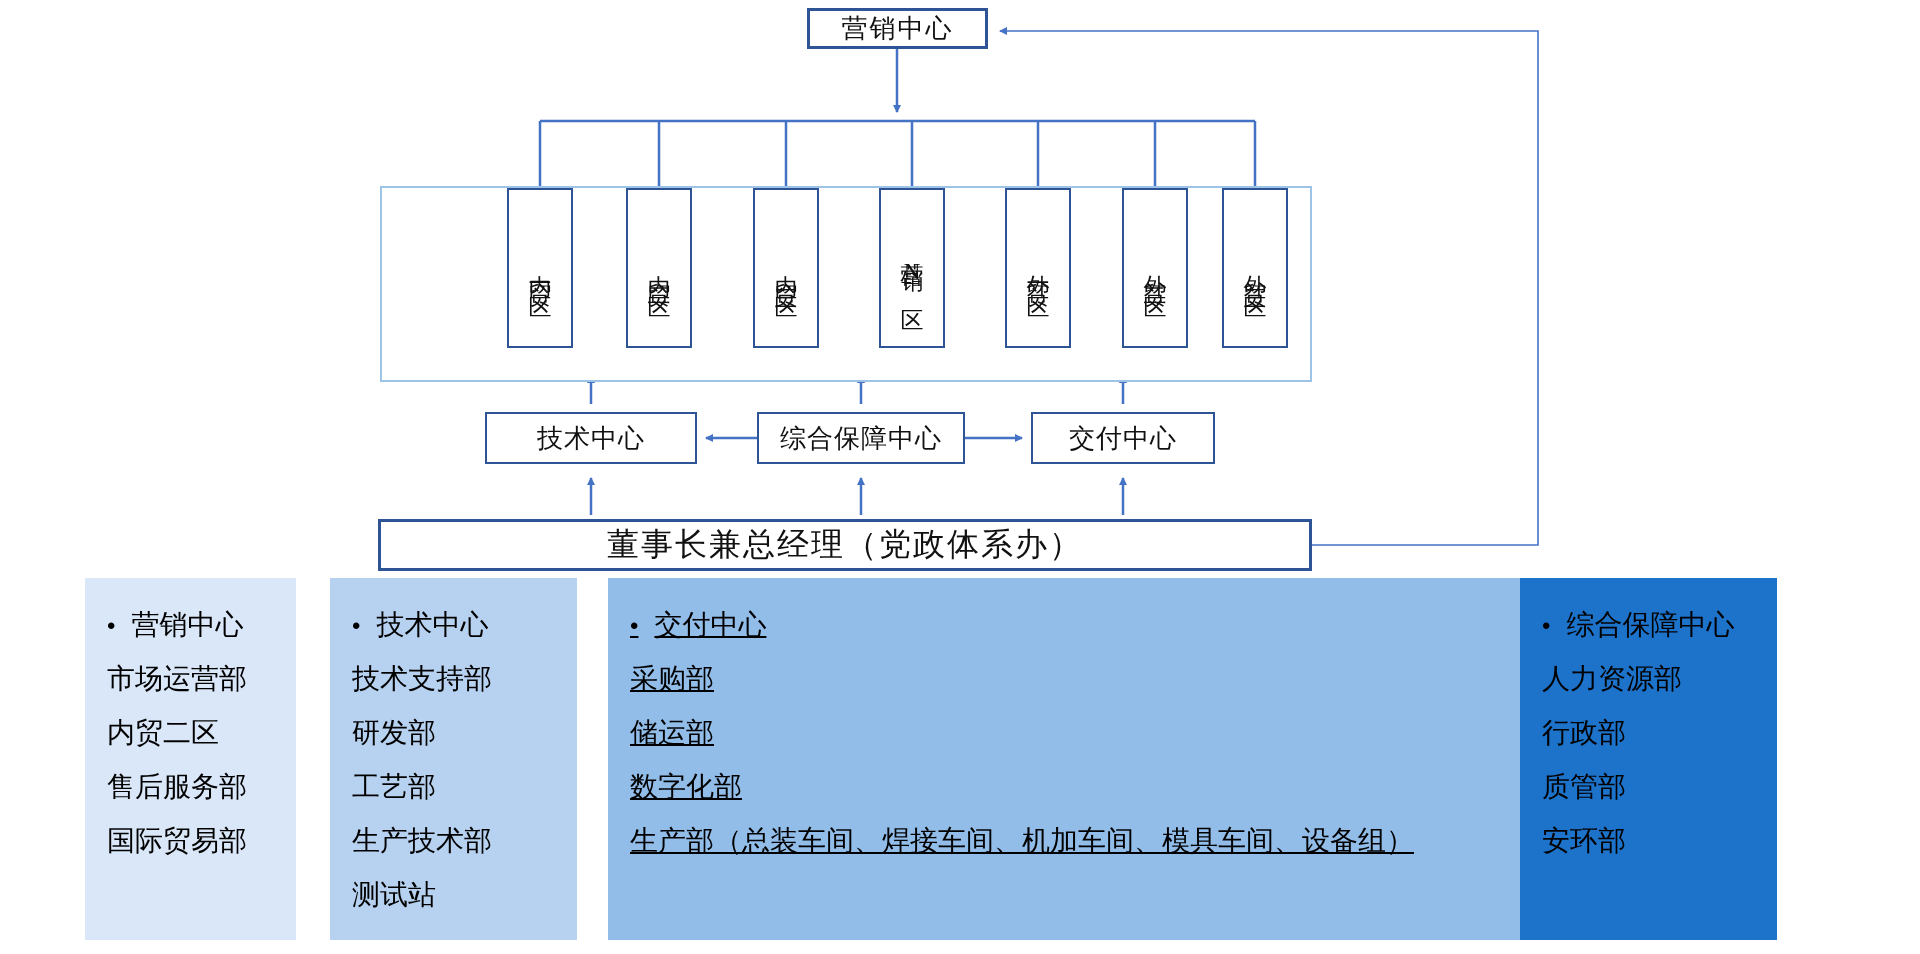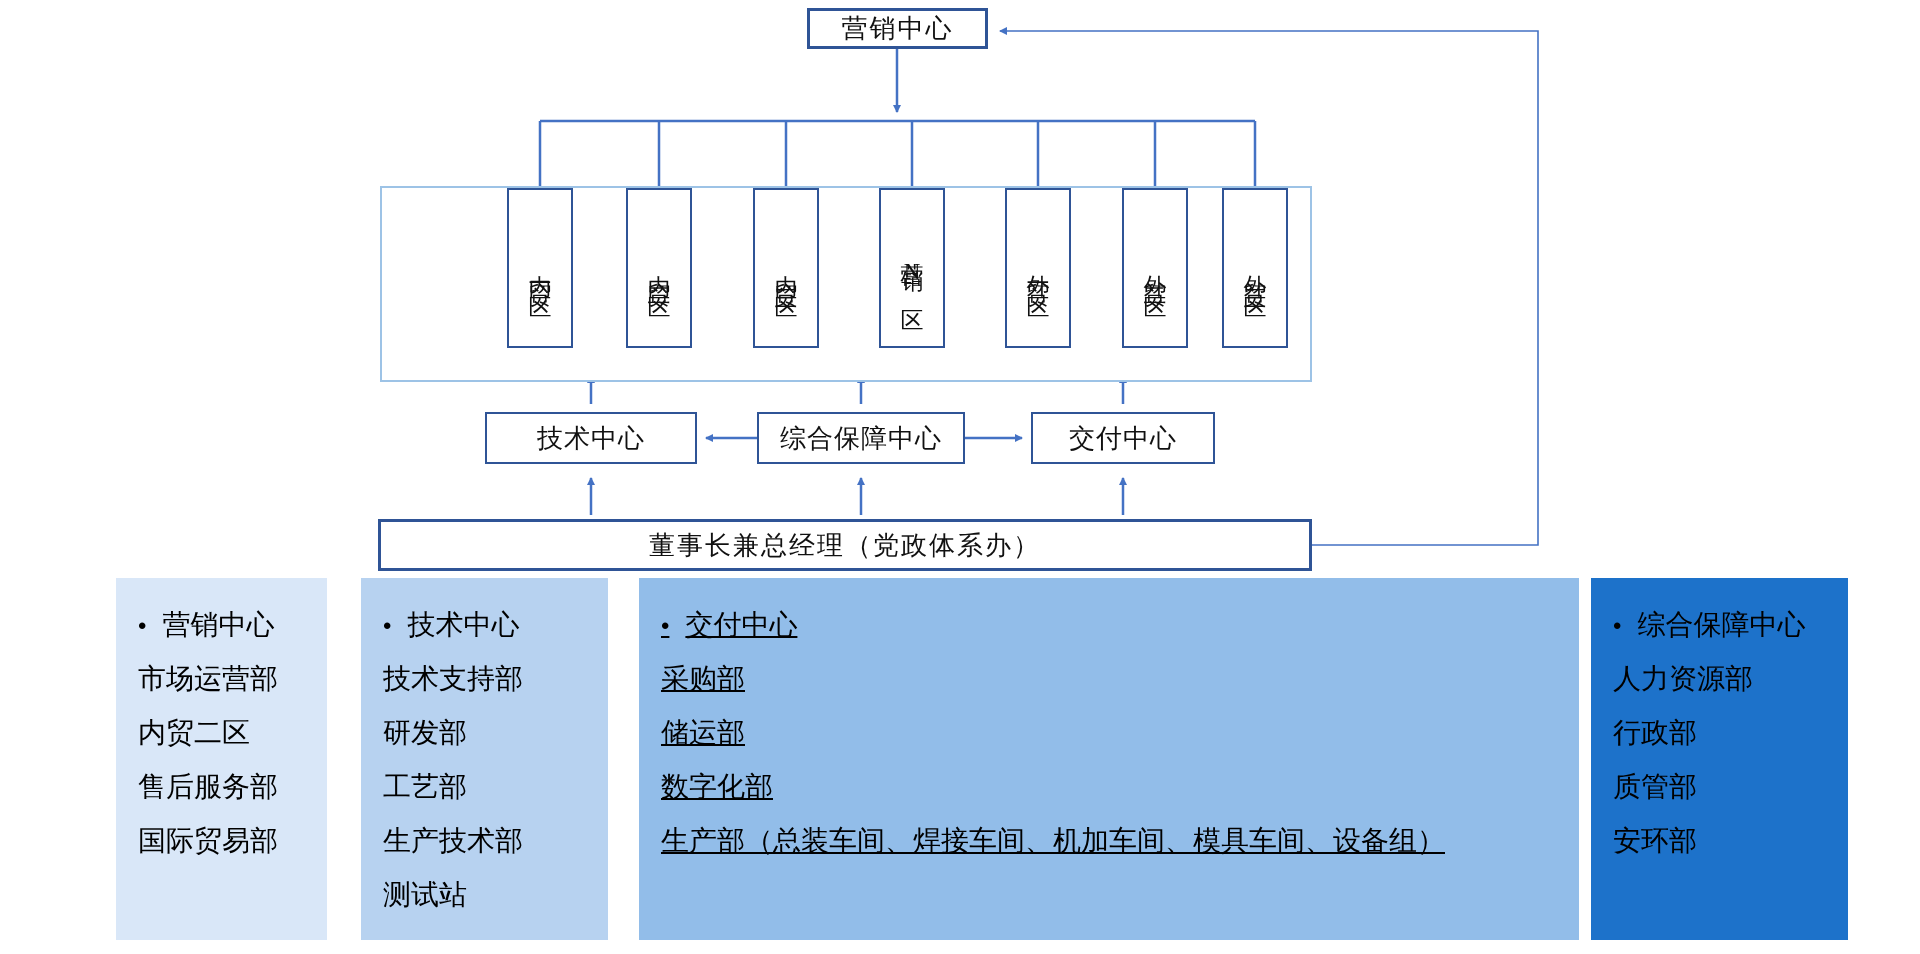--- a/index.html
+++ b/index.html
@@ -19,24 +19,24 @@
   .container{
     position:absolute;left:380px;top:186px;width:932px;height:196px;
     border:2px solid #9dc3e6;box-sizing:border-box;background:#ffffff;
   }
   .zone{
     top:188px;width:66px;height:160px;font-size:23px;
     writing-mode:vertical-rl;text-orientation:upright;letter-spacing:7px;
     padding-top:6px;
   }
   .mid{top:412px;height:52px;font-size:26px;letter-spacing:1px;}
-  .chairman{left:378px;top:519px;width:934px;height:52px;font-size:26px;letter-spacing:2px;}
+  .chairman{left:378px;top:519px;width:934px;height:52px;font-size:32px;letter-spacing:2px;}
   .col{
     position:absolute;top:578px;height:362px;box-sizing:border-box;
-    padding:20px 10px 0 22px;color:#000;font-size:28px;margin-left:31px;
+    padding:20px 10px 0 22px;color:#000;font-size:28px;
   }
   .col .row{height:54px;line-height:54px;white-space:nowrap;}
   .col .row .bullet{margin-right:16px;font-size:24px;}
 </style>
 </head>
 <body>
 
 <div class="canvas">
 
   <svg class="wires" width="1920" height="600" viewBox="0 0 1920 600">
@@ -113,21 +113,21 @@
   </div>
 
   <div class="col" style="left:608px;width:940px;background:#92bde9;text-decoration:underline;">
     <div class="row"><span class="bullet">•</span><span>交付中心</span></div>
     <div class="row">采购部</div>
     <div class="row">储运部</div>
     <div class="row">数字化部</div>
     <div class="row">生产部（总装车间、焊接车间、机加车间、模具车间、设备组）</div>
   </div>
 
-  <div class="col" style="left:1560px;width:257px;background:#1d72ca;">
+  <div class="col" style="left:1520px;width:257px;background:#1d72ca;">
     <div class="row"><span class="bullet">•</span><span>综合保障中心</span></div>
     <div class="row">人力资源部</div>
     <div class="row">行政部</div>
     <div class="row">质管部</div>
     <div class="row">安环部</div>
   </div>
 
 </div>
 
 </body></html>

